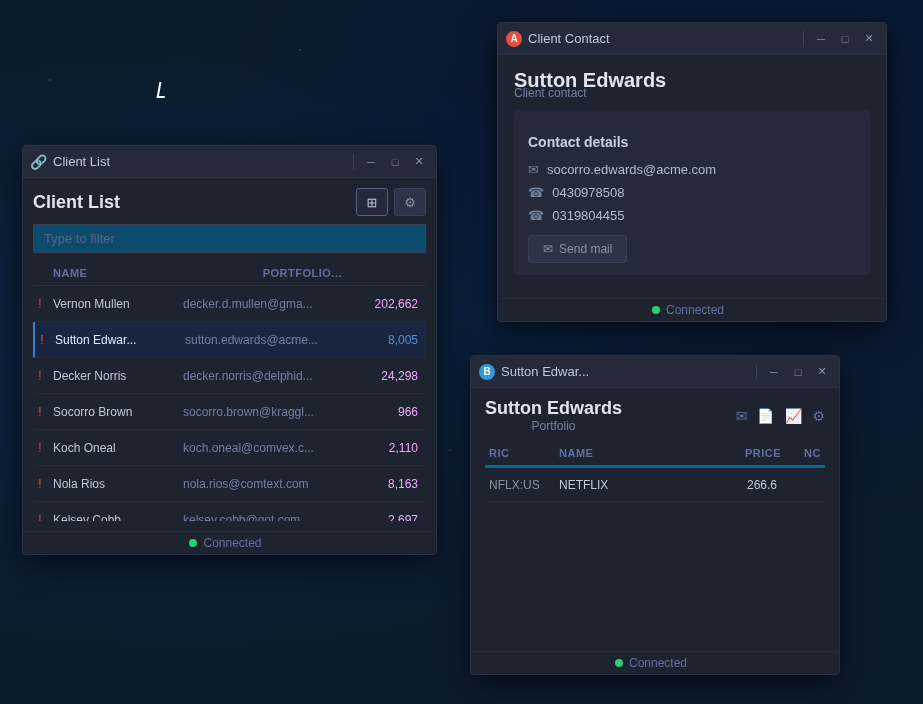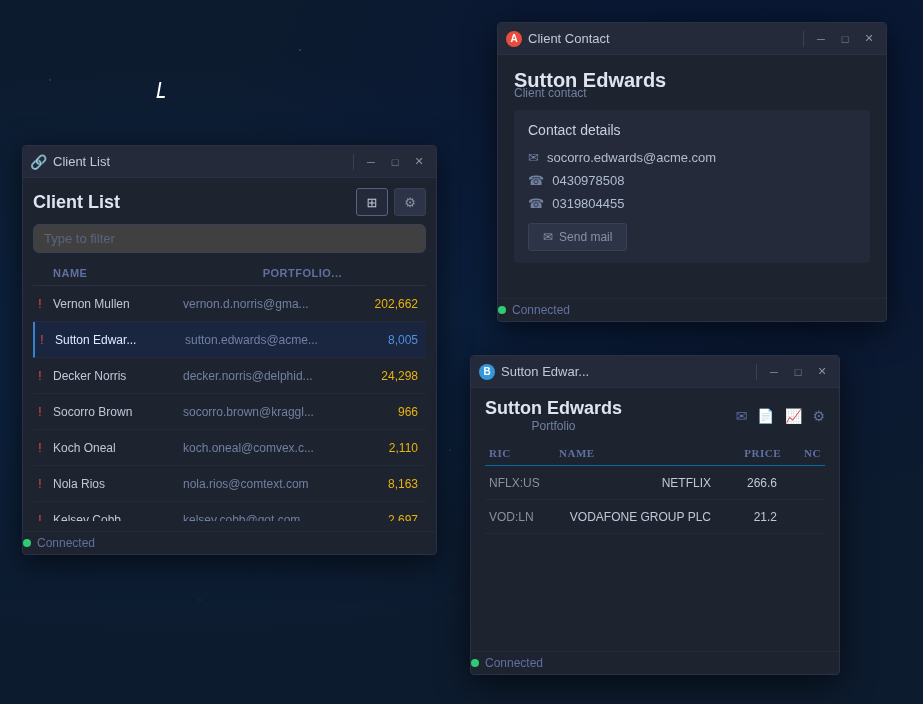--- a/index.html
+++ b/index.html
@@ -137,23 +137,23 @@
       cursor: pointer;
       font-size: 13px;
     }
     .action-btn.active {
       background: #252a3a;
       border-color: #5a6080;
       color: #c0c8d8;
     }
     .filter-input {
       width: 100%;
-      background: #404040;
+      background: #0c4a6e;
       border: 1px solid #3a4055;
-      border-radius: 6px;
+      border-radius: 1px;
       padding: 6px 10px;
       color: #8892a0;
       font-size: 13px;
       outline: none;
     }
     .filter-input::placeholder { color: #5a6480; }
     .client-table {
       flex: 1;
       overflow: hidden;
       display: flex;
@@ -188,26 +188,26 @@
       width: 14px;
       height: 14px;
       display: flex;
       align-items: center;
       justify-content: center;
       font-size: 12px;
       color: #e74c3c;
     }
     .row-name { padding: 0 4px; font-size: 12px; color: #c0c8d8; }
     .row-email { font-size: 12px; color: #7080a0; padding: 0 4px; overflow: hidden; text-overflow: ellipsis; white-space: nowrap; }
-    .row-portfolio { text-align: right; font-size: 12px; color: #eab308; padding-right: 8px; }
+    .row-portfolio { text-align: right; font-size: 12px; color: #f0abfc; padding-right: 8px; }
     .table-row.selected .row-name { color: #e0e8ff; }
     .table-row.selected .row-portfolio { color: #5090e0; }
     .status-bar {
       display: flex;
-      justify-content: flex-start;
+      justify-content: center;
       align-items: center;
       gap: 6px;
       padding: 4px 8px 4px 0;
       font-size: 12px;
       color: #6070a0;
       border-top: 1px solid #252a3a;
       flex-shrink: 0;
     }
     .status-dot {
       width: 8px;
@@ -243,23 +243,24 @@
     .contact-details-box {
       background: #252a3a;
       border-radius: 4px;
       padding: 12px 14px;
       display: flex;
       flex-direction: column;
       gap: 8px;
     }
     .contact-details-title {
       font-size: 14px;
-      font-weight: 400;
+      font-weight: 700;
       color: #c8d0e0;
       margin-bottom: 4px;
+      margin-top: 12px;
     }
     .contact-detail-row {
       display: flex;
       align-items: center;
       gap: 8px;
       font-size: 13px;
       color: #b0bcd0;
     }
     .detail-icon { color: #7080a0; font-size: 13px; }
     .send-mail-btn {
@@ -319,42 +320,41 @@
     }
     .portfolio-table {
       flex: 1;
       overflow: hidden;
       display: flex;
       flex-direction: column;
     }
     .ptable-header {
       display: grid;
       grid-template-columns: 70px 1fr 70px 40px;
-      border-bottom: 1px solid #0369a1;
+      border-bottom: 3px solid #0369a1;
       padding: 4px 0;
-      font-family: Liberation Serif, serif;
     }
     .ptable-col {
       font-size: 11px;
       color: #6070a0;
       text-transform: uppercase;
       font-weight: 600;
       letter-spacing: 0.5px;
       padding: 2px 4px;
     }
     .ptable-col.right { text-align: right; }
     .ptable-row {
       display: grid;
       grid-template-columns: 70px 1fr 70px 40px;
       align-items: center;
       height: 34px;
       border-bottom: 1px solid #252a3a;
     }
     .ptable-ric { font-size: 12px; color: #8892a0; padding: 0 4px; }
-    .ptable-name { font-size: 12px; color: #c0c8d8; padding: 0 4px; text-align: right; }
+    .ptable-name { font-size: 12px; color: #c0c8d8; padding: 0 4px; }
     .ptable-price { font-size: 12px; color: #c0c8d8; text-align: right; padding-right: 8px; }
     .ptable-nc { font-size: 12px; color: #7080a0; text-align: right; padding-right: 4px; }
 
     
     .cursor {
       position: absolute;
       left: 158px;
       top: 82px;
       width: 12px;
       height: 20px;
@@ -401,21 +401,21 @@
       <div class="table-header">
         <div></div>
         <div class="col-header">NAME</div>
         <div class="col-header right">PORTFOLIO...</div>
       </div>
       <div class="table-body">
 
         <div class="table-row">
           <span class="row-indicator">!</span>
           <span class="row-name">Vernon Mullen</span>
-          <span class="row-email">vernon.d.norris@gma...</span>
+          <span class="row-email">decker.d.mullen@gma...</span>
           <span class="row-portfolio">202,662</span>
         </div>
 
         <div class="table-row selected">
           <span class="row-indicator">!</span>
           <span class="row-name">Sutton Edwar...</span>
           <span class="row-email">sutton.edwards@acme...</span>
           <span class="row-portfolio">8,005</span>
         </div>
 
@@ -534,26 +534,20 @@
       </div>
       <div>
 
         <div class="ptable-row">
           <span class="ptable-ric">NFLX:US</span>
           <span class="ptable-name">NETFLIX</span>
           <span class="ptable-price">266.6</span>
           <span class="ptable-nc"></span>
         </div>
 
-        <div class="ptable-row">
-          <span class="ptable-ric">VOD:LN</span>
-          <span class="ptable-name">VODAFONE GROUP PLC</span>
-          <span class="ptable-price">21.2</span>
-          <span class="ptable-nc"></span>
-        </div>
 
 
 
       </div>
     </div>
   </div>
   <div class="status-bar">
     <span class="status-dot"></span>
     <span>Connected</span>
   </div>

